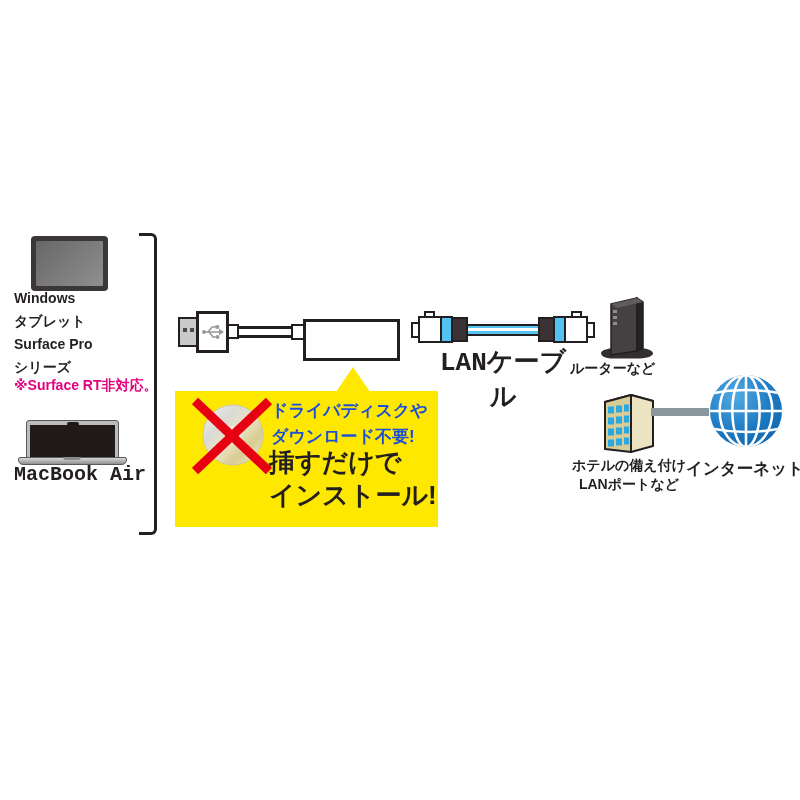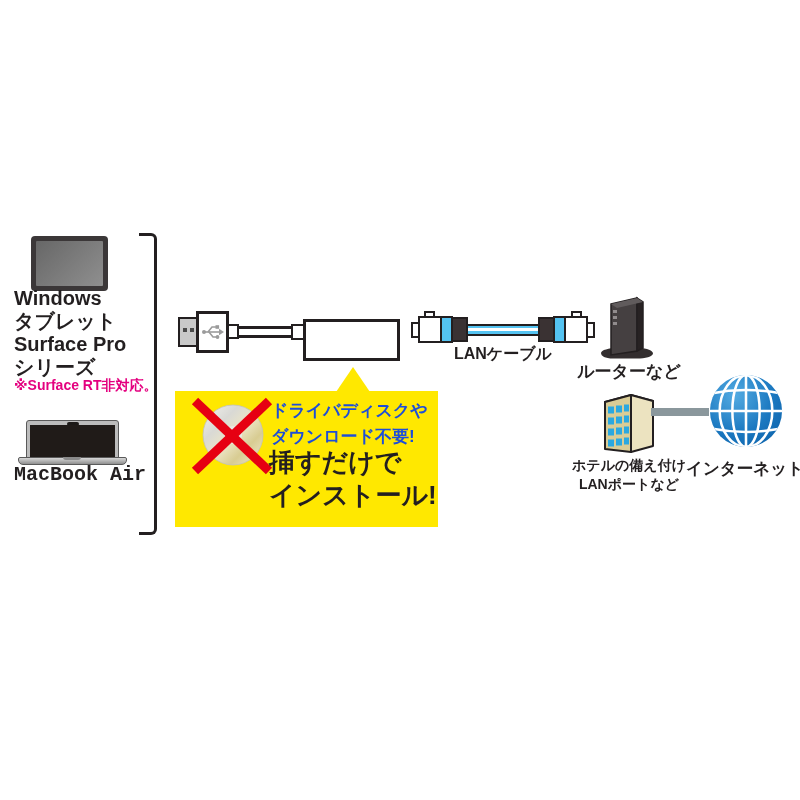--- a/index.html
+++ b/index.html
@@ -4,21 +4,21 @@
 <style>
   html,body{margin:0;padding:0;background:#fff;}
   #canvas{position:relative;width:800px;height:800px;background:#ffffff;overflow:hidden;
           font-family:"Liberation Sans","DejaVu Sans",sans-serif;color:#231f20;}
   .abs{position:absolute;box-sizing:border-box;}
 
   
   .tablet{left:31px;top:236px;width:77px;height:55px;background:#3b3738;border-radius:4px;}
   .tablet .screen{position:absolute;left:5px;top:5px;right:5px;bottom:5px;
                   background:linear-gradient(135deg,#676767,#8f8f8f);border-radius:1px;}
-  .tablet-label{left:14px;top:287px;font-size:20px;font-weight:bold;line-height:23px;}
+  .tablet-label{left:14px;top:287px;font-size:14px;font-weight:bold;line-height:23px;}
   .tablet-note{left:14px;top:377px;font-size:14px;font-weight:bold;color:#e4007f;}
   .laptop{left:18px;top:420px;width:107px;height:43px;}
   .laptop .lid{position:absolute;left:8px;top:0;width:91px;height:37px;background:#bcbcbc;
                border:1px solid #5a5a5a;border-radius:3px 3px 0 0;}
   .laptop .lcd{position:absolute;left:3px;top:4px;right:3px;bottom:1px;background:#201b18;}
   .laptop .cam{position:absolute;left:50%;top:1px;width:12px;height:4px;margin-left:-6px;
                background:#1c1917;border-radius:2px;}
   .laptop .base{position:absolute;left:0;top:37px;width:107px;height:6px;
                 background:linear-gradient(#d7d7d7,#8f8f8f);border:1px solid #5a5a5a;
                 border-radius:2px 2px 5px 5px;}
@@ -55,25 +55,25 @@
   .l-main{left:418px;top:316px;width:24px;height:27px;z-index:1;}
   .l-boot{left:440px;top:316px;width:13px;height:27px;background:#54c3f1;border:2.5px solid #231f20;z-index:2;}
   .l-dark{left:451px;top:317px;width:17px;height:25px;background:#3a3233;border:2px solid #231f20;z-index:3;}
   .lan-cord{left:466px;top:324px;width:74px;height:12px;border:2.5px solid #231f20;
             background:linear-gradient(#54c3f1 0 30%,#ffffff 30% 60%,#54c3f1 60% 100%);}
   .r-dark{left:538px;top:317px;width:17px;height:25px;background:#3a3233;border:2px solid #231f20;z-index:3;}
   .r-boot{left:553px;top:316px;width:13px;height:27px;background:#54c3f1;border:2.5px solid #231f20;z-index:2;}
   .r-main{left:564px;top:316px;width:24px;height:27px;z-index:1;}
   .r-latch{left:571px;top:311px;width:11px;height:9px;z-index:0;}
   .r-tip{left:585px;top:322px;width:10px;height:16px;}
-  .lan-label{left:428px;top:344px;width:150px;text-align:center;font-size:16px;font-weight:bold;}
+  .lan-label{left:428px;top:344px;width:150px;text-align:center;font-size:26px;font-weight:bold;font-family:Liberation Mono, monospace;}
 
   
   .router-svg{left:598px;top:295px;}
-  .router-label{left:570px;top:360px;width:118px;text-align:center;font-size:17px;font-weight:bold;}
+  .router-label{left:570px;top:360px;width:118px;font-size:14px;font-weight:bold;}
   .building-svg{left:600px;top:389px;}
   .hotel-label{left:556px;top:456px;width:146px;text-align:center;font-size:14px;font-weight:bold;line-height:19px;}
   .grayline{left:651px;top:408px;width:58px;height:8px;background:#8a979c;}
   .globe-svg{left:707px;top:372px;}
   .globe-label{left:683px;top:458px;width:124px;text-align:center;font-size:16.5px;font-weight:bold;}
 </style>
 </head>
 <body>
 
 <div id="canvas">

